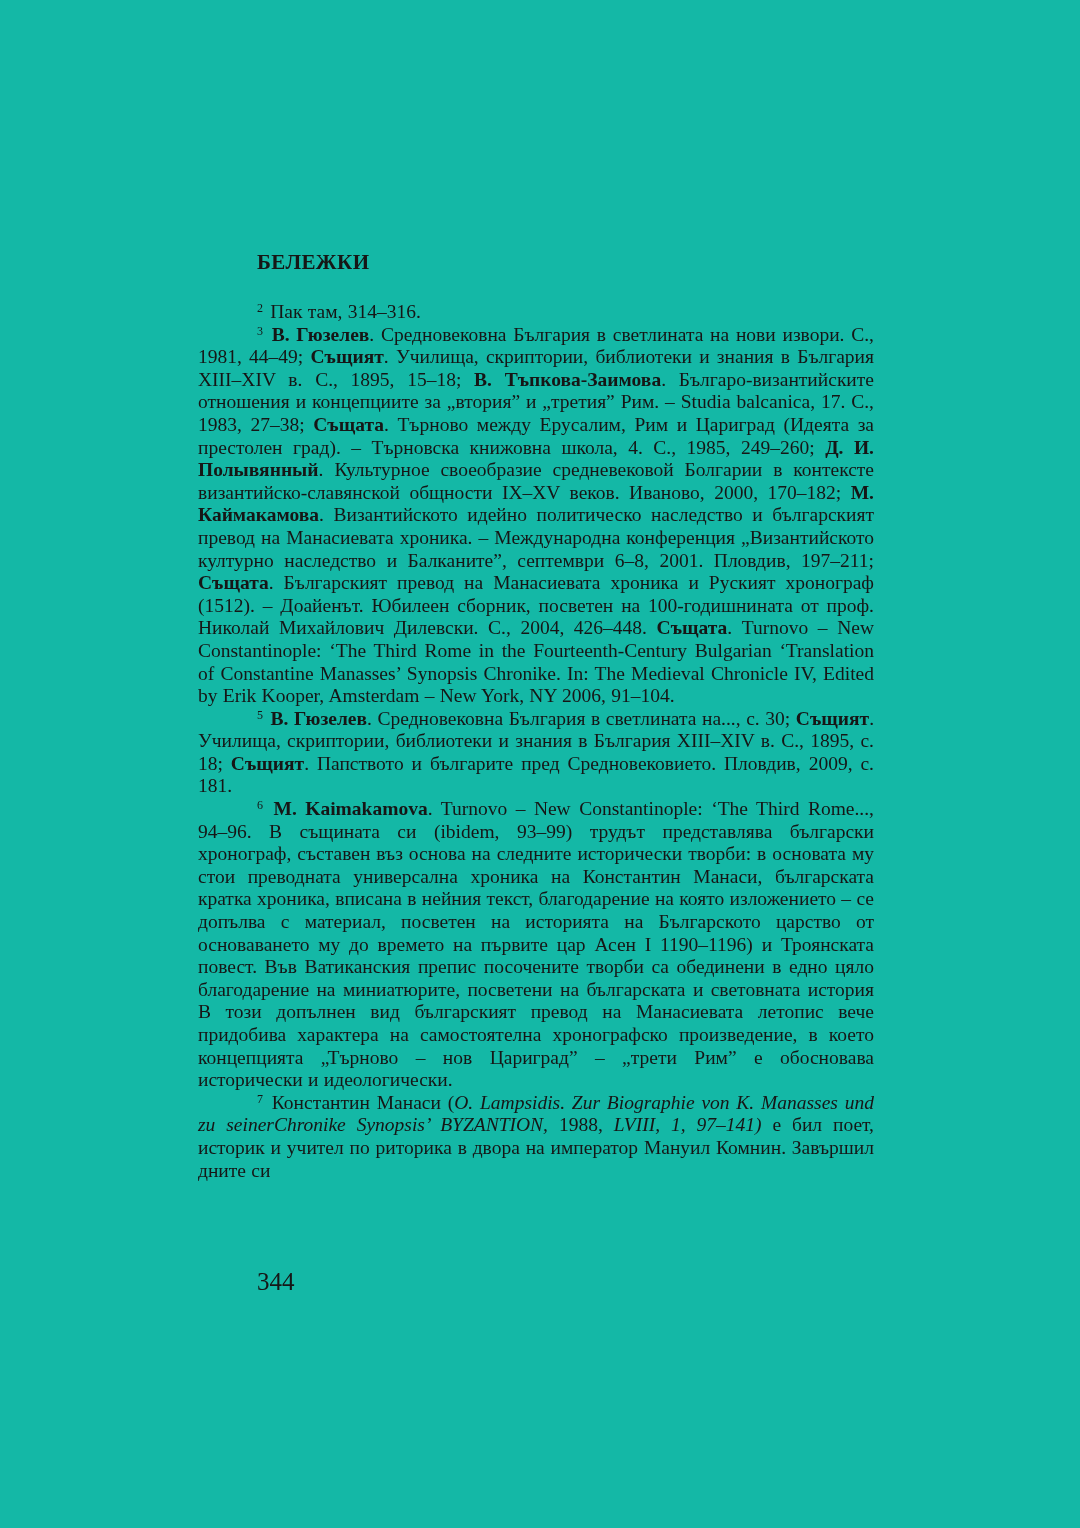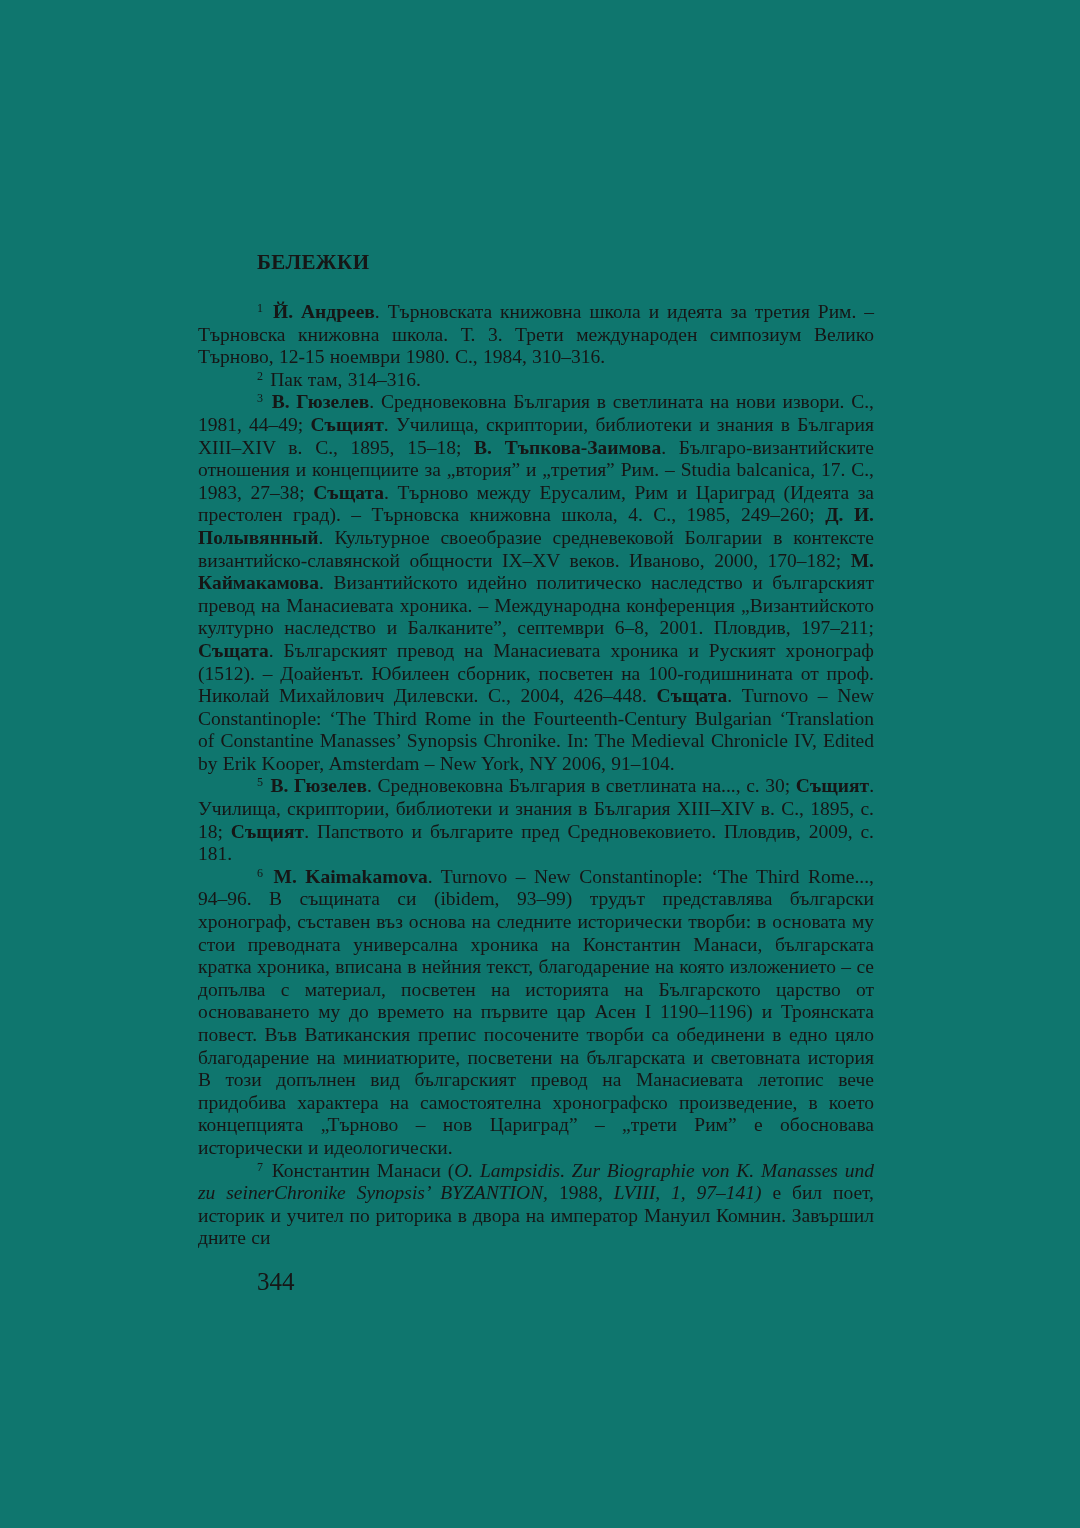--- a/index.html
+++ b/index.html
@@ -1,21 +1,21 @@
 <!DOCTYPE html>
 <html lang="bg"><head>
 <meta charset="utf-8">
 <style>
   html, body { margin: 0; padding: 0; background: #e8e8e8; }
   .page {
     position: relative;
     width: 1080px;
     height: 1528px;
     margin: 0 auto;
-    background: #0f766e;
+    background: #14b8a6;
     color: #161616;
     font-family: "Liberation Serif", "DejaVu Serif", serif;
     overflow: hidden;
   }
   .content {
     position: absolute;
     left: 198px;
     top: 250px;
     width: 676px;
   }
@@ -52,21 +52,20 @@
     line-height: 23px;
   }
 </style>
 </head>
 <body>
 
 <div class="page">
   <div class="content">
     <h1 class="heading">БЕЛЕЖКИ</h1>
     <div>
-        <p class="note"><span class="fn-num">1</span> <span class="b">Й. Андреев</span><span>. Търновската книжовна школа и идеята за третия Рим. – Търновска книжовна школа. Т. 3. Трети международен симпозиум Велико Търново, 12-15 ноември 1980. С., 1984, 310–316.</span></p>
         <p class="note"><span class="fn-num">2</span> <span>Пак там, 314–316.</span></p>
         <p class="note"><span class="fn-num">3</span> <span class="b">В. Гюзелев</span><span>. Средновековна България в светлината на нови извори. С., 1981, 44–49; </span><span class="b">Същият</span><span>. Училища, скриптории, библиотеки и знания в България XIII–XIV в. С., 1895, 15–18; </span><span class="b">В. Тъпкова-Заимова</span><span>. Българо-византийските отношения и концепциите за „втория” и „третия” Рим. – Studia balcanica, 17. С., 1983, 27–38; </span><span class="b">Същата</span><span>. Търново между Ерусалим, Рим и Цариград (Идеята за престолен град). – Търновска книжовна школа, 4. С., 1985, 249–260; </span><span class="b">Д. И. Полывянный</span><span>. Культурное своеобразие средневековой Болгарии в контексте византийско-славянской общности IX–XV веков. Иваново, 2000, 170–182; </span><span class="b">М. Каймакамова</span><span>. Византийското идейно политическо наследство и българският превод на Манасиевата хроника. – Международна конференция „Византийското културно наследство и Балканите”, септември 6–8, 2001. Пловдив, 197–211; </span><span class="b">Същата</span><span>. Българският превод на Манасиевата хроника и Руският хронограф (1512). – Доайенът. Юбилеен сборник, посветен на 100-годишнината от проф. Николай Михайлович Дилевски. С., 2004, 426–448. </span><span class="b">Същата</span><span>. Turnovo – New Constantinople: ‘The Third Rome in the Fourteenth-Century Bulgarian ‘Translation of Constantine Manasses’ Synopsis Chronike. In: The Medieval Chronicle IV, Edited by Erik Kooper, Amsterdam – New York, NY 2006, 91–104.</span></p>
         <p class="note"><span class="fn-num">5</span> <span class="b">В. Гюзелев</span><span>. Средновековна България в светлината на..., с. 30; </span><span class="b">Същият</span><span>. Училища, скриптории, библиотеки и знания в България XIII–XIV в. С., 1895, с. 18; </span><span class="b">Същият</span><span>. Папството и българите пред Средновековието. Пловдив, 2009, с. 181.</span></p>
         <p class="note"><span class="fn-num">6</span> <span class="b">М. Kaimakamova</span><span>. Turnovo – New Constantinople: ‘The Third Rome..., 94–96. В същината си (ibidem, 93–99) трудът представлява български хронограф, съставен въз основа на следните исторически творби: в основата му стои преводната универсална хроника на Константин Манаси, българската кратка хроника, вписана в нейния текст, благодарение на която изложението – се допълва с  материал, посветен на историята на Българското царство от основаването му до времето на първите цар Асен I 1190–1196) и Троянската повест. Във Ватиканския препис посочените творби  са обединени в едно цяло благодарение на миниатюрите, посветени на българската и световната история В този допълнен вид българският превод на Манасиевата летопис вече придобива характера на  самостоятелна хронографско произведение, в което концепцията „Търново – нов Цариград” – „трети Рим” е обосновава исторически  и идеологически.</span></p>
         <p class="note"><span class="fn-num">7</span> <span>Константин Манаси (</span><span class="i">O. Lampsidis. Zur Biographie von K. Manasses und zu seinerChronike Synopsis’ BYZANTION,</span><span> 1988, </span><span class="i">LVIII, 1, 97–141)</span><span> е бил поет, историк и учител по риторика в двора на император Мануил Комнин. Завършил дните си</span></p>
       </div>
   </div>
   <div class="pageno">344</div>
 </div>
 

